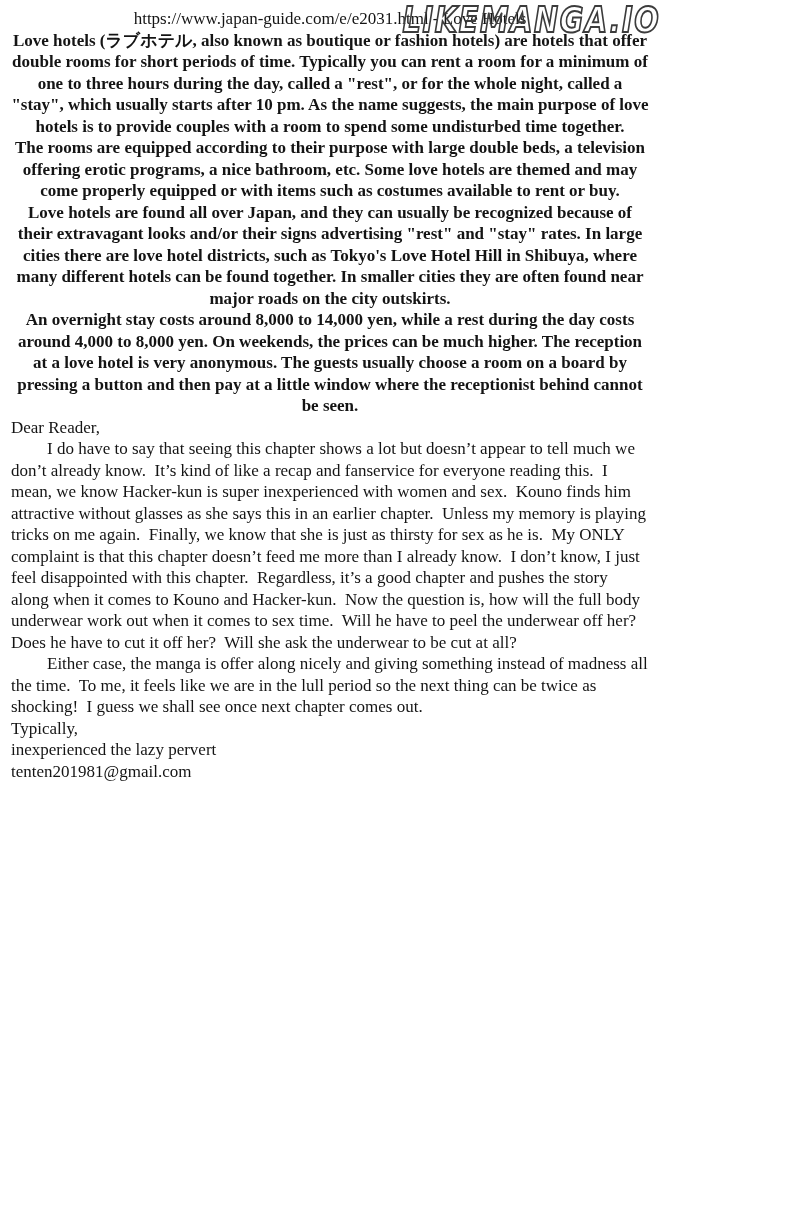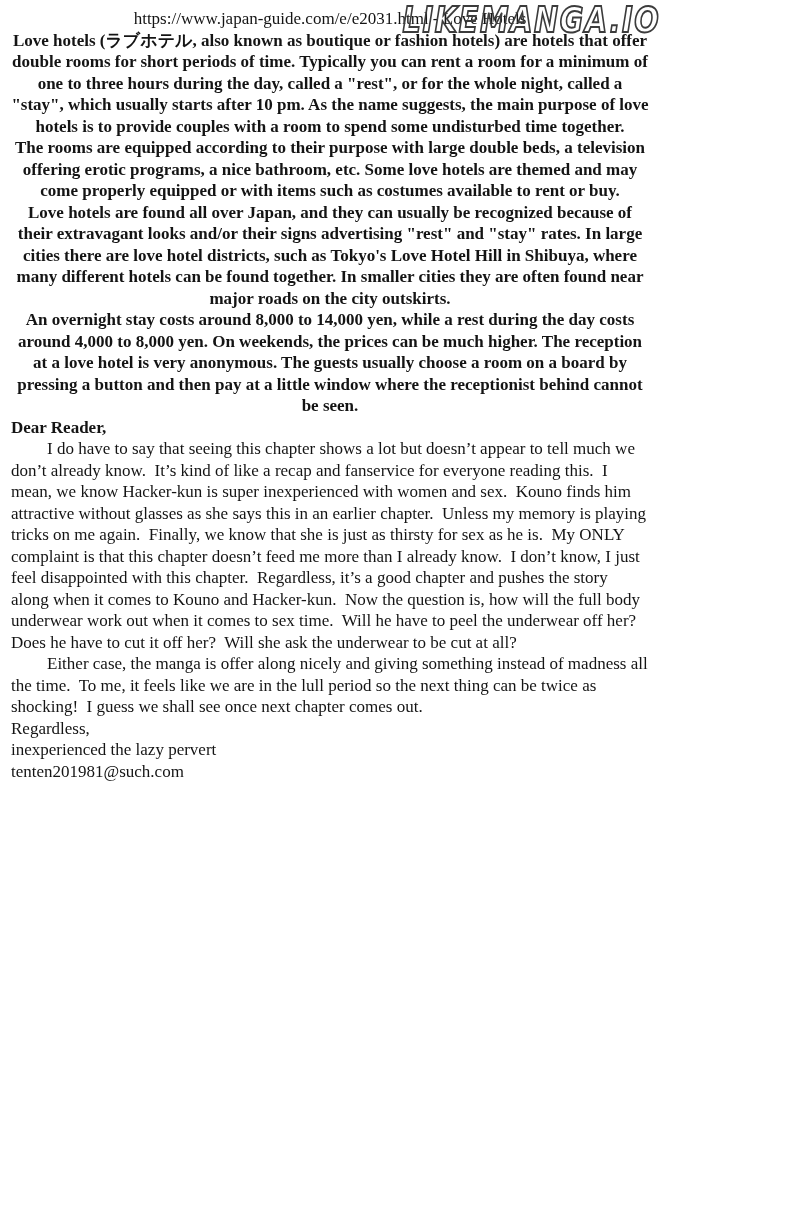--- a/index.html
+++ b/index.html
@@ -50,21 +50,21 @@
     margin: 0;
     text-align: center;
     white-space: pre-wrap;
     font-weight: bold;
   }
   .letter p {
     margin: 0;
     text-align: left;
     white-space: pre-wrap;
   }
-  .salutation { margin-top: 14px; font-weight: bold; }
+  .salutation { margin-top: 14px; }
   .body-para  { margin-top: 22px; text-indent: 36px; }
   .closing    { margin-top: 22px; }
   .sig-name   { margin-top: 24px; }
   .sig-email  { margin-top: 0; }
 </style>
 </head>
 <body>
 
 <div class="page">
 
@@ -76,18 +76,18 @@
     <p>Love hotels (ラブホテル, also known as boutique or fashion hotels) are hotels that offer double rooms for short periods of time. Typically you can rent a room for a minimum of one to three hours during the day, called a "rest", or for the whole night, called a "stay", which usually starts after 10 pm. As the name suggests, the main purpose of love hotels is to provide couples with a room to spend some undisturbed time together.</p>
     <p>The rooms are equipped according to their purpose with large double beds, a television offering erotic programs, a nice bathroom, etc. Some love hotels are themed and may come properly equipped or with items such as costumes available to rent or buy.</p>
     <p>Love hotels are found all over Japan, and they can usually be recognized because of their extravagant looks and/or their signs advertising "rest" and "stay" rates. In large cities there are love hotel districts, such as Tokyo's Love Hotel Hill in Shibuya, where many different hotels can be found together. In smaller cities they are often found near major roads on the city outskirts.</p>
     <p>An overnight stay costs around 8,000 to 14,000 yen, while a rest during the day costs around 4,000 to 8,000 yen. On weekends, the prices can be much higher. The reception at a love hotel is very anonymous. The guests usually choose a room on a board by pressing a button and then pay at a little window where the receptionist behind cannot be seen.</p>
   </div>
 
   <div class="letter">
     <p class="salutation">Dear Reader,</p>
     <p class="body-para">I do have to say that seeing this chapter shows a lot but doesn’t appear to tell much we don’t already know.  It’s kind of like a recap and fanservice for everyone reading this.  I mean, we know Hacker-kun is super inexperienced with women and sex.  Kouno finds him attractive without glasses as she says this in an earlier chapter.  Unless my memory is playing tricks on me again.  Finally, we know that she is just as thirsty for sex as he is.  My ONLY complaint is that this chapter doesn’t feed me more than I already know.  I don’t know, I just feel disappointed with this chapter.  Regardless, it’s a good chapter and pushes the story along when it comes to Kouno and Hacker-kun.  Now the question is, how will the full body underwear work out when it comes to sex time.  Will he have to peel the underwear off her?  Does he have to cut it off her?  Will she ask the underwear to be cut at all?</p>
     <p class="body-para">Either case, the manga is offer along nicely and giving something instead of madness all the time.  To me, it feels like we are in the lull period so the next thing can be twice as shocking!  I guess we shall see once next chapter comes out.</p>
-    <p class="closing">Regardless,</p>
+    <p class="closing">Typically,</p>
     <p class="sig-name">inexperienced the lazy pervert</p>
-    <p class="sig-email">tenten201981@such.com</p>
+    <p class="sig-email">tenten201981@gmail.com</p>
   </div>
 
 </div>
 
 </body></html>

